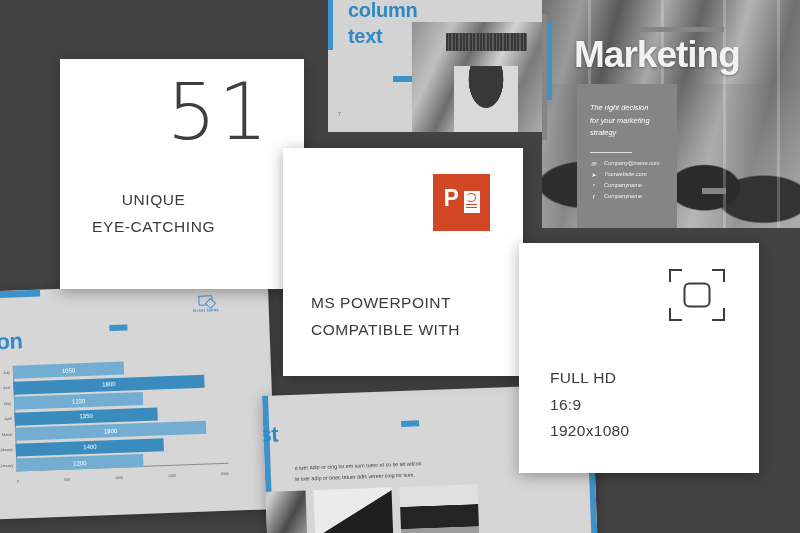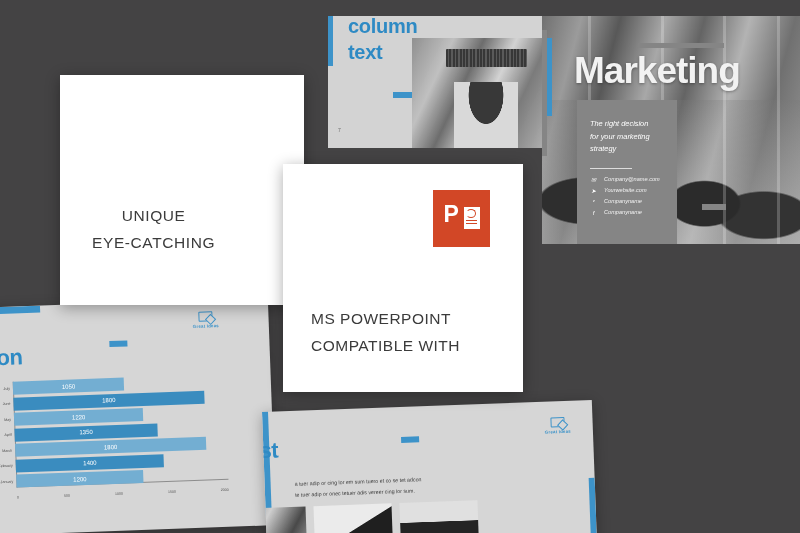--- a/index.html
+++ b/index.html
@@ -11,21 +11,20 @@
     background: #444344;
     font-family: "Liberation Sans", sans-serif;
     position: relative;
   }
 
   #stage {
     position: absolute;
     inset: 0;
     background: #444344;
     overflow: hidden;
-    margin-top: 16px;
   }
 
   
   .slide {
     position: absolute;
     background: #d4d4d4;
     overflow: hidden;
   }
 
   .card {
@@ -435,20 +434,21 @@
           <span>0</span>
           <span>500</span>
           <span>1000</span>
           <span>1500</span>
           <span>2000</span>
         </div>
     </div>
   </div>
 
   <div class="card" id="card-51">
+    <div class="num">51</div>
     <div class="lines">
       <div>UNIQUE</div>
       <div>EYE-CATCHING</div>
     </div>
   </div>
 
   <div class="slide" id="slide-bottom">
     <div class="leftbar"></div>
     <div class="rightbar"></div>
     <div class="bt-title">st</div>
@@ -472,14 +472,28 @@
         <span class="pletter">P</span>
         <span class="psheet"></span>
       </div>
     </div>
     <div class="ppt-text">
       <div>MS POWERPOINT</div>
       <div>COMPATIBLE WITH</div>
     </div>
   </div>
 
+  <div class="card" id="card-hd">
+    <div class="hd-icon">
+      <span class="corner c-tl"></span>
+      <span class="corner c-tr"></span>
+      <span class="corner c-bl"></span>
+      <span class="corner c-br"></span>
+      <span class="sq"></span>
+    </div>
+    <div class="hd-text">
+      <div>FULL HD</div>
+      <div>16:9</div>
+      <div>1920x1080</div>
+    </div>
+  </div>
 
 </div>
 
 </body></html>

